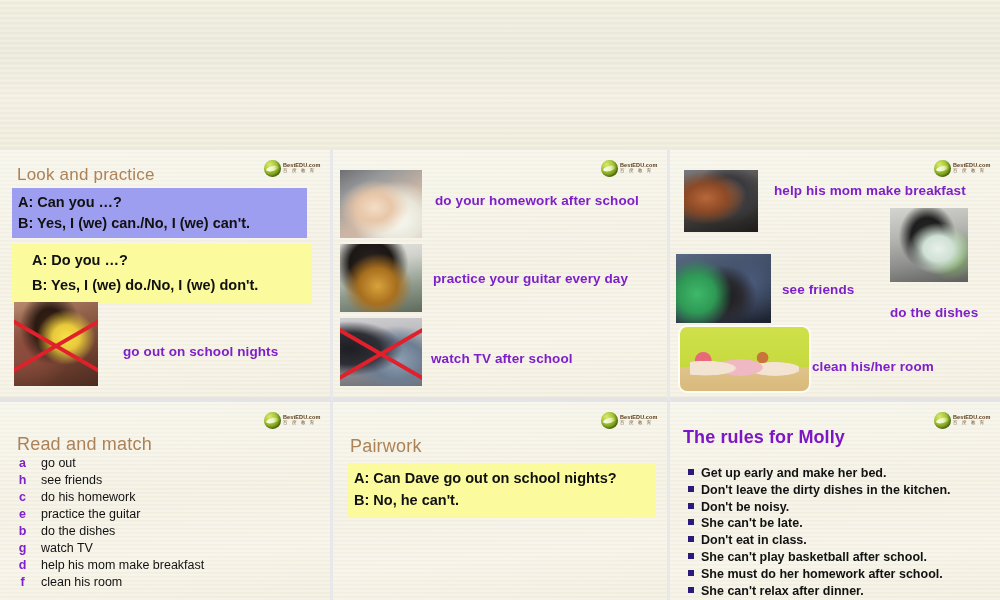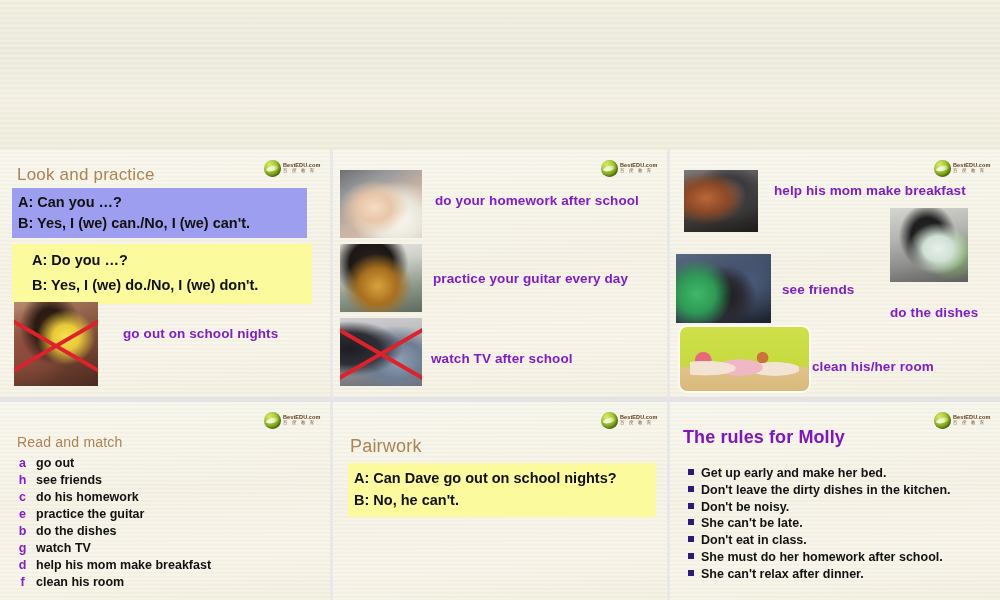--- a/index.html
+++ b/index.html
@@ -185,23 +185,23 @@
   .match-letter {
     width: 17px;
     text-align: center;
     font-size: 12.5px;
     font-weight: bold;
     color: #8021c9;
     flex: 0 0 auto;
   }
   .match-text {
     font-size: 12.5px;
-    font-weight: bold;
+    font-weight: normal;
     color: #121212;
-    margin-left: 5px;
+    margin-left: 10px;
   }
 
   
   .rules-list {
     position: absolute;
     left: 18px; top: 64px;
     width: 300px;
   }
   .rule-row {
     display: flex;
@@ -313,21 +313,21 @@
 
     <div class="box box-yellow" style="left:12px; top:94px; width:300px; line-height:1.75;padding-left:20px;">
       <div>A: Do you …?</div>
       <div>B: Yes, I (we) do./No, I (we) don't.</div>
     </div>
 
     <div class="photo ph-dinner" style="left:14px; top:152px; width:84px; height:84px;">
       <div class="crossed"></div>
     </div>
 
-    <div class="caption" style="left:123px; top:176px;">go out on school nights</div>
+    <div class="caption" style="left:123px; top:194px;">go out on school nights</div>
   </div>
 
   <div class="slide">
     <div class="logo">
       <div class="logo-ball"></div>
       <div class="logo-txt">
         <div class="logo-line1">BestEDU.com</div>
         <div class="logo-line2">百 度 教 育</div>
       </div>
     </div>
@@ -368,21 +368,21 @@
 
   <div class="slide last-row">
     <div class="logo">
       <div class="logo-ball"></div>
       <div class="logo-txt">
         <div class="logo-line1">BestEDU.com</div>
         <div class="logo-line2">百 度 教 育</div>
       </div>
     </div>
 
-    <div class="heading-tan" style="left:17px; top:32px; font-size:14px;">Read and match</div>
+    <div class="heading-tan" style="left:17px; top:32px; font-size:18px;">Read and match</div>
 
     <div class="match-list">
       <div class="match-row">
         <span class="match-letter">a</span>
         <span class="match-text">go out</span>
       </div>
       <div class="match-row">
         <span class="match-letter">h</span>
         <span class="match-text">see friends</span>
       </div>
@@ -457,20 +457,24 @@
       <div class="rule-row">
         <span class="rule-bullet"></span>
         <span class="rule-text">She can't be late.</span>
       </div>
       <div class="rule-row">
         <span class="rule-bullet"></span>
         <span class="rule-text">Don't eat in class.</span>
       </div>
       <div class="rule-row">
         <span class="rule-bullet"></span>
+        <span class="rule-text">She can't play basketball after school.</span>
+      </div>
+      <div class="rule-row">
+        <span class="rule-bullet"></span>
         <span class="rule-text">She must do her homework after school.</span>
       </div>
       <div class="rule-row">
         <span class="rule-bullet"></span>
         <span class="rule-text">She can't relax after dinner.</span>
       </div>
     </div>
   </div>
 
 </div>

